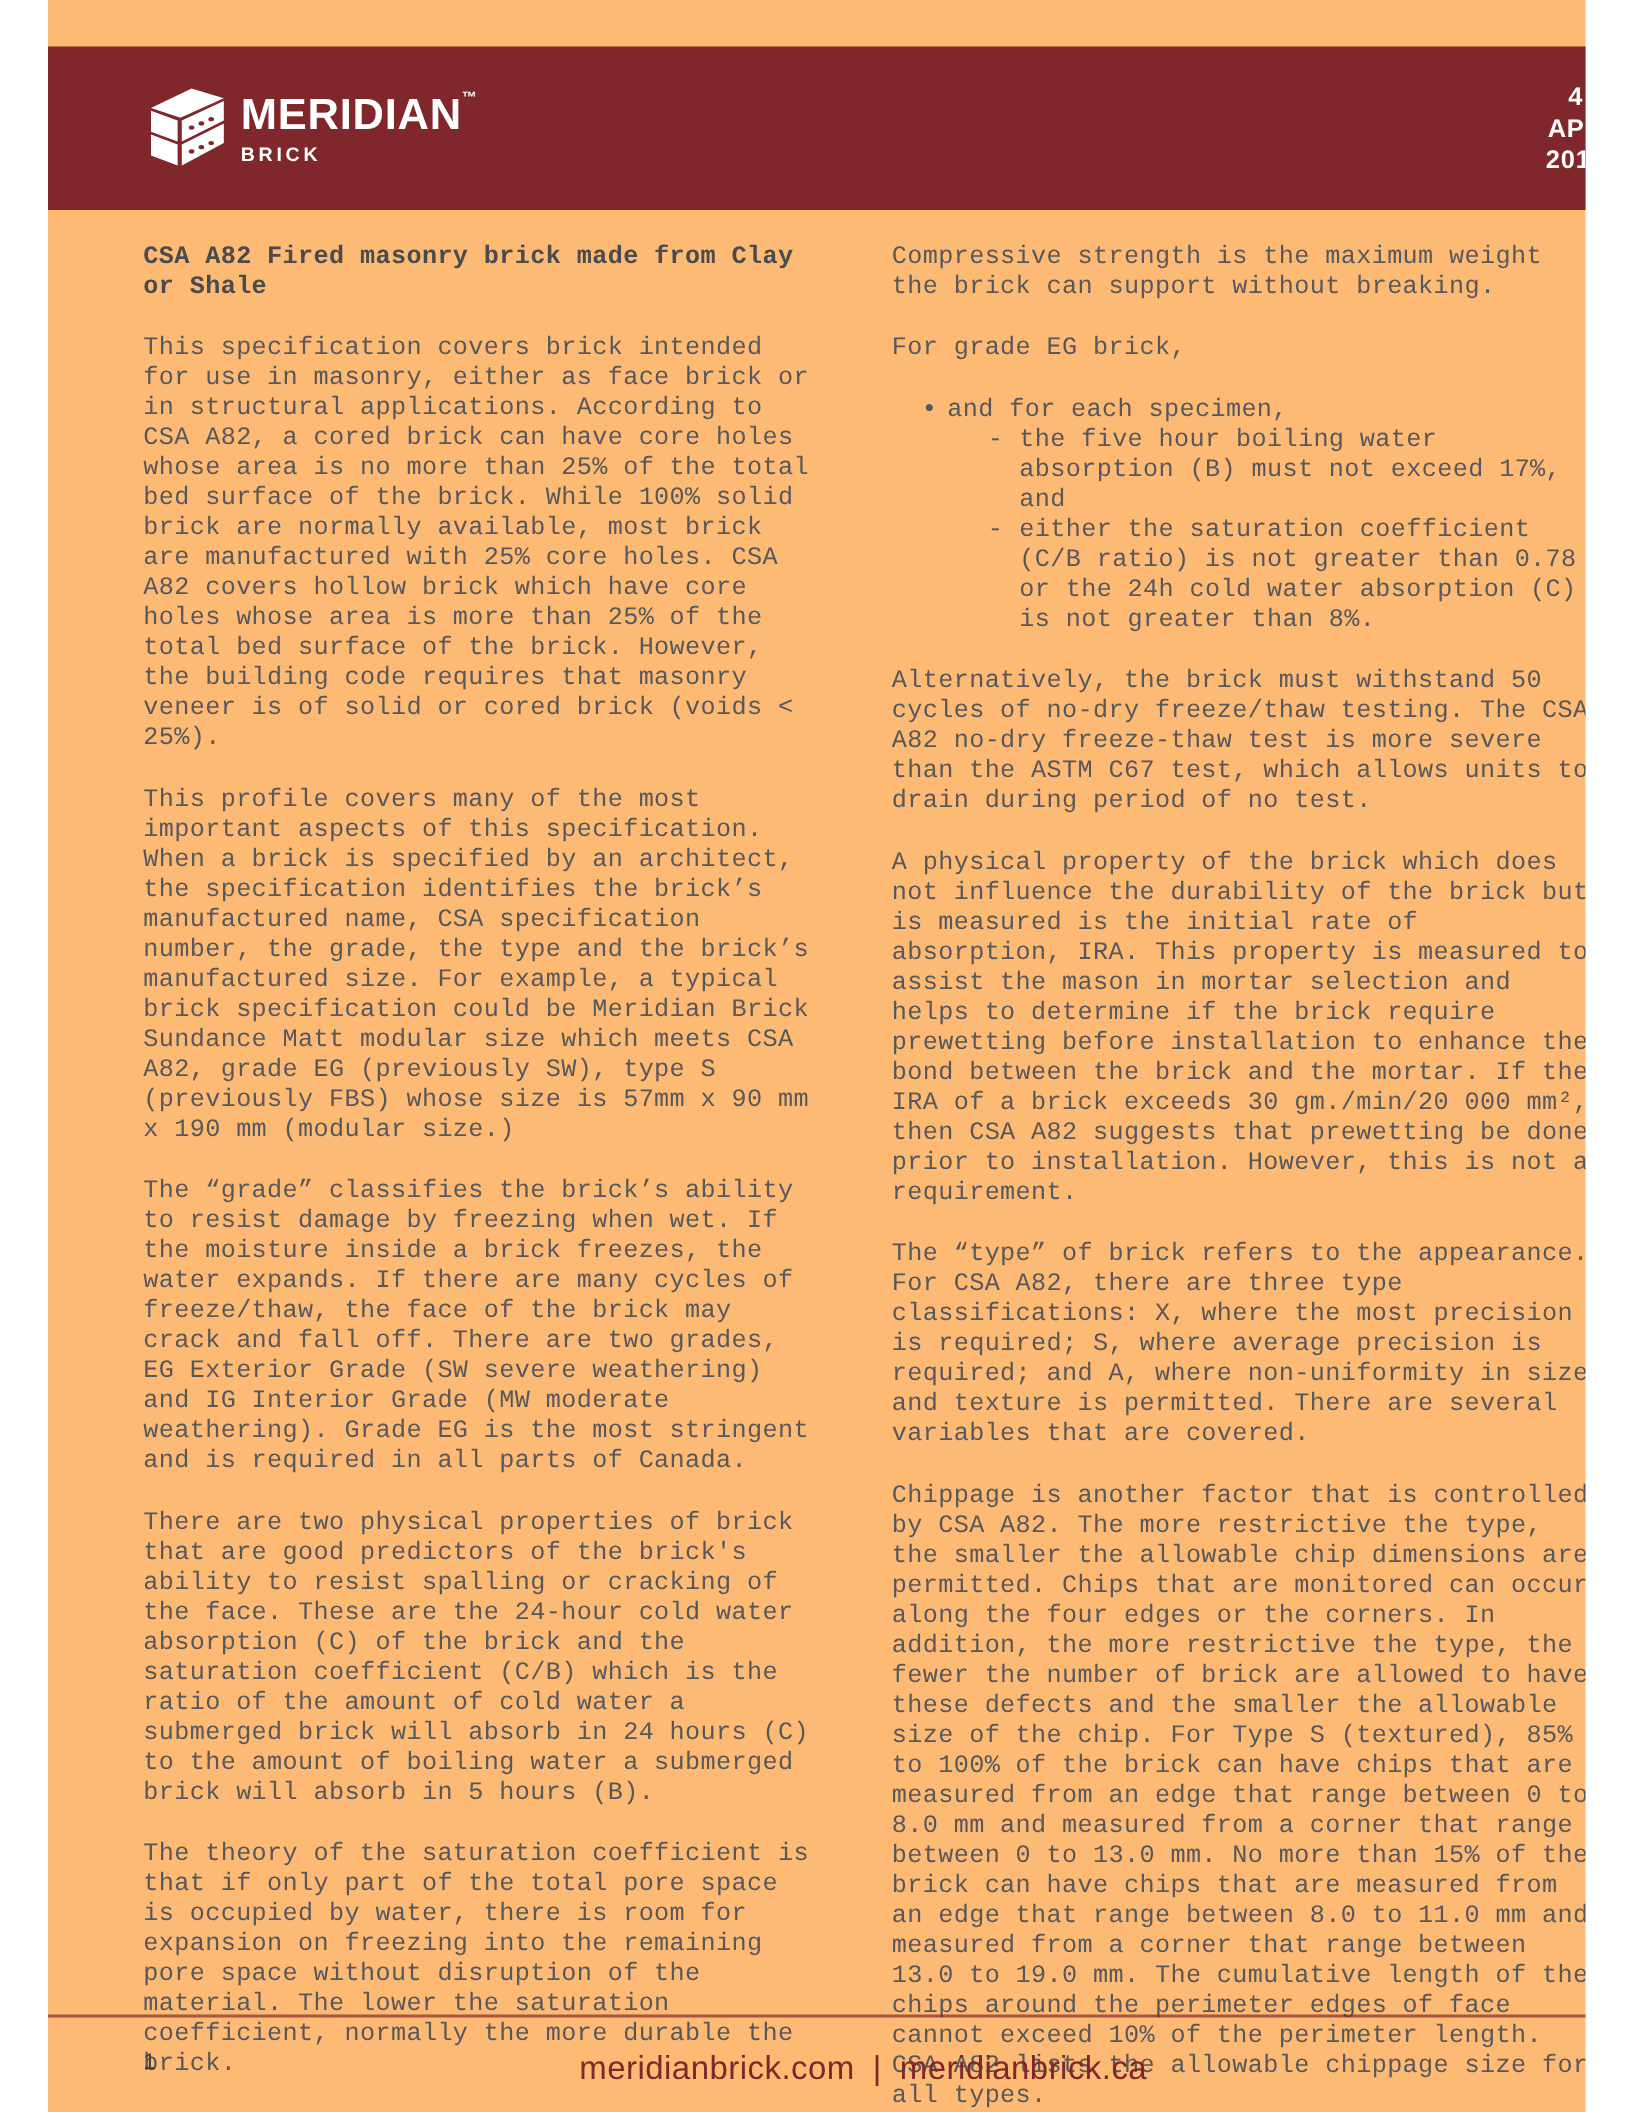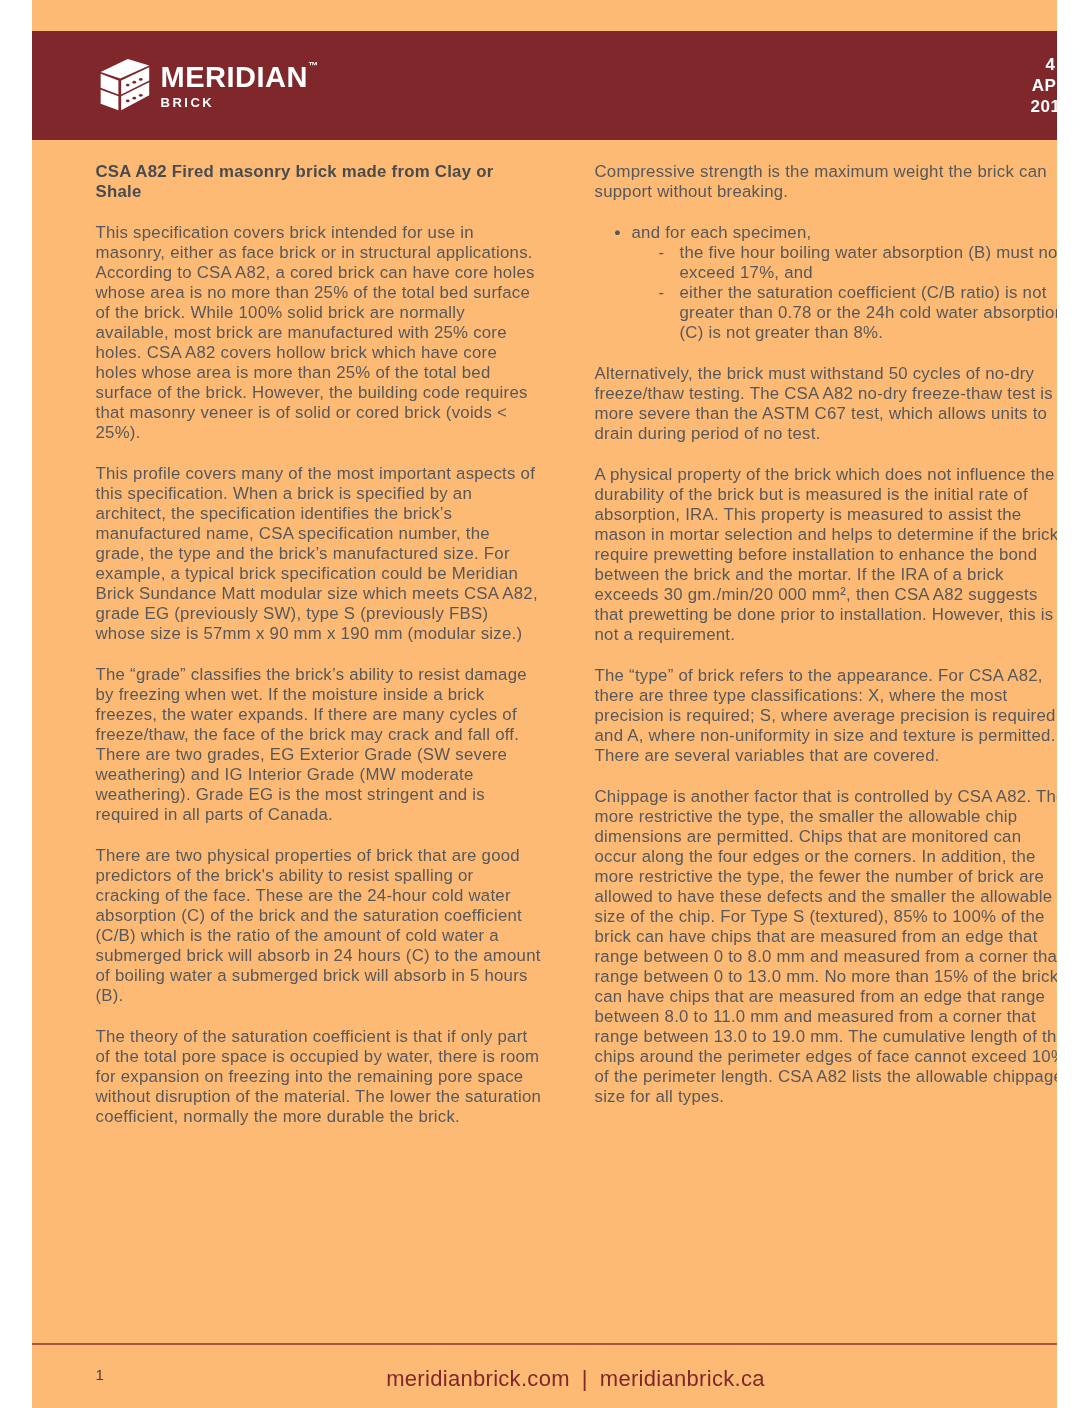--- a/index.html
+++ b/index.html
@@ -30,21 +30,21 @@
   .doc-date {
     width:58px; margin-left:46px; text-align:center;
     font-size:17px; font-weight:bold; line-height:21px; letter-spacing:0.5px;
   }
 
   
   .columns {
     position:absolute; top:140px; left:0; width:1088px;
     display:flex; padding:22px 0 0 64px; box-sizing:border-box;
   }
-  .col { color:#57585C; font-size:16.8px; line-height:20px; letter-spacing:0.25px; }
+  .col { color:#57585C; font-size:16.8px; line-height:20px; letter-spacing:0.25px;font-family:Liberation Mono, monospace; }
   .col-left  { width:447px; margin-right:52px; }
   .col-right { width:473px; }
 
   .col h2 {
     font-size:16.8px; line-height:20px; font-weight:bold; color:#4A4B4E;
     margin:0 0 21px 0;
   }
   .col p { margin:0 0 21px 0; }
   .col p:last-child { margin-bottom:0; }
 
@@ -120,20 +120,21 @@
       <h2>CSA A82 Fired masonry brick made from Clay or Shale</h2>
       <p>This specification covers brick intended for use in masonry, either as face brick or in structural applications. According to CSA A82, a cored brick can have core holes whose area is no more than 25% of the total bed surface of the brick. While 100% solid brick are normally available, most brick are manufactured with 25% core holes.  CSA A82 covers hollow brick which have core holes whose area is more than 25% of the total bed surface of the brick. However, the building code requires that masonry veneer is of solid or cored brick (voids &lt; 25%).</p>
       <p>This profile covers many of the most important aspects of this specification. When a brick is specified by an architect, the specification identifies the brick’s manufactured name, CSA specification number, the grade, the type and the brick’s manufactured size. For example, a typical brick specification could be Meridian Brick Sundance Matt modular size which meets CSA A82, grade EG (previously SW), type S (previously FBS) whose size is 57mm x 90 mm x 190 mm (modular size.)</p>
       <p>The “grade” classifies the brick’s ability to resist damage by freezing when wet. If the moisture inside a brick freezes, the water expands. If there are many cycles of freeze/thaw, the face of the brick may crack and fall off. There are two grades, EG Exterior Grade (SW severe weathering) and IG Interior Grade (MW moderate weathering). Grade EG is the most stringent and is required in all parts of Canada.</p>
       <p>There are two physical properties of brick that are good predictors of the brick's ability to resist spalling or cracking of the face. These are the 24-hour cold water absorption (C) of the brick and the saturation coefficient (C/B) which is the ratio of the amount of cold water a submerged brick will absorb in 24 hours (C) to the amount of boiling water a submerged brick will absorb in 5 hours (B).</p>
       <p>The theory of the saturation coefficient is that if only part of the total pore space is occupied by water, there is room for expansion on freezing into the remaining pore space without disruption of the material. The lower the saturation coefficient, normally the more durable the brick.</p>
     </section>
 
     <section class="col col-right">
       <p>Compressive strength is the maximum weight the brick can support without breaking.</p>
+      <p>For grade EG brick,</p>
 
       <ul class="bullets">
         <li class="b1">
           <span class="mk">•</span>
         </li>
         <li class="b1">
           <span class="mk">•</span>
           <span>and for each specimen,</span>
           <ul class="subs">
             <li class="b2">

